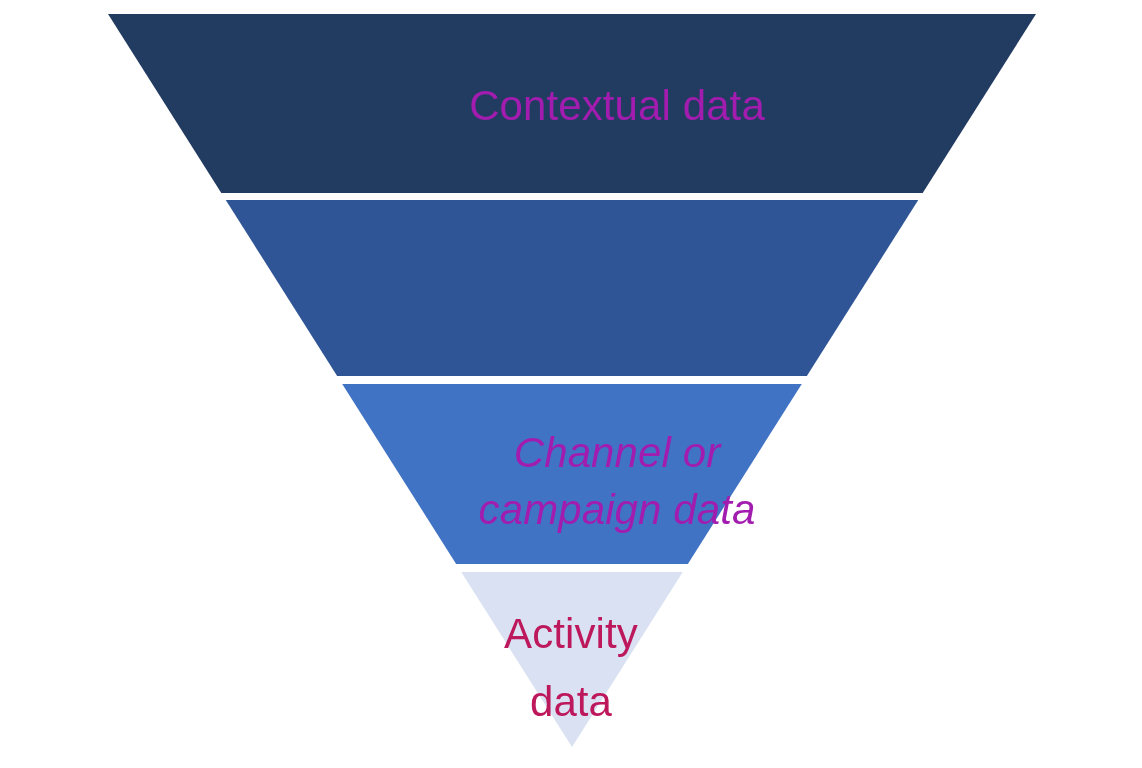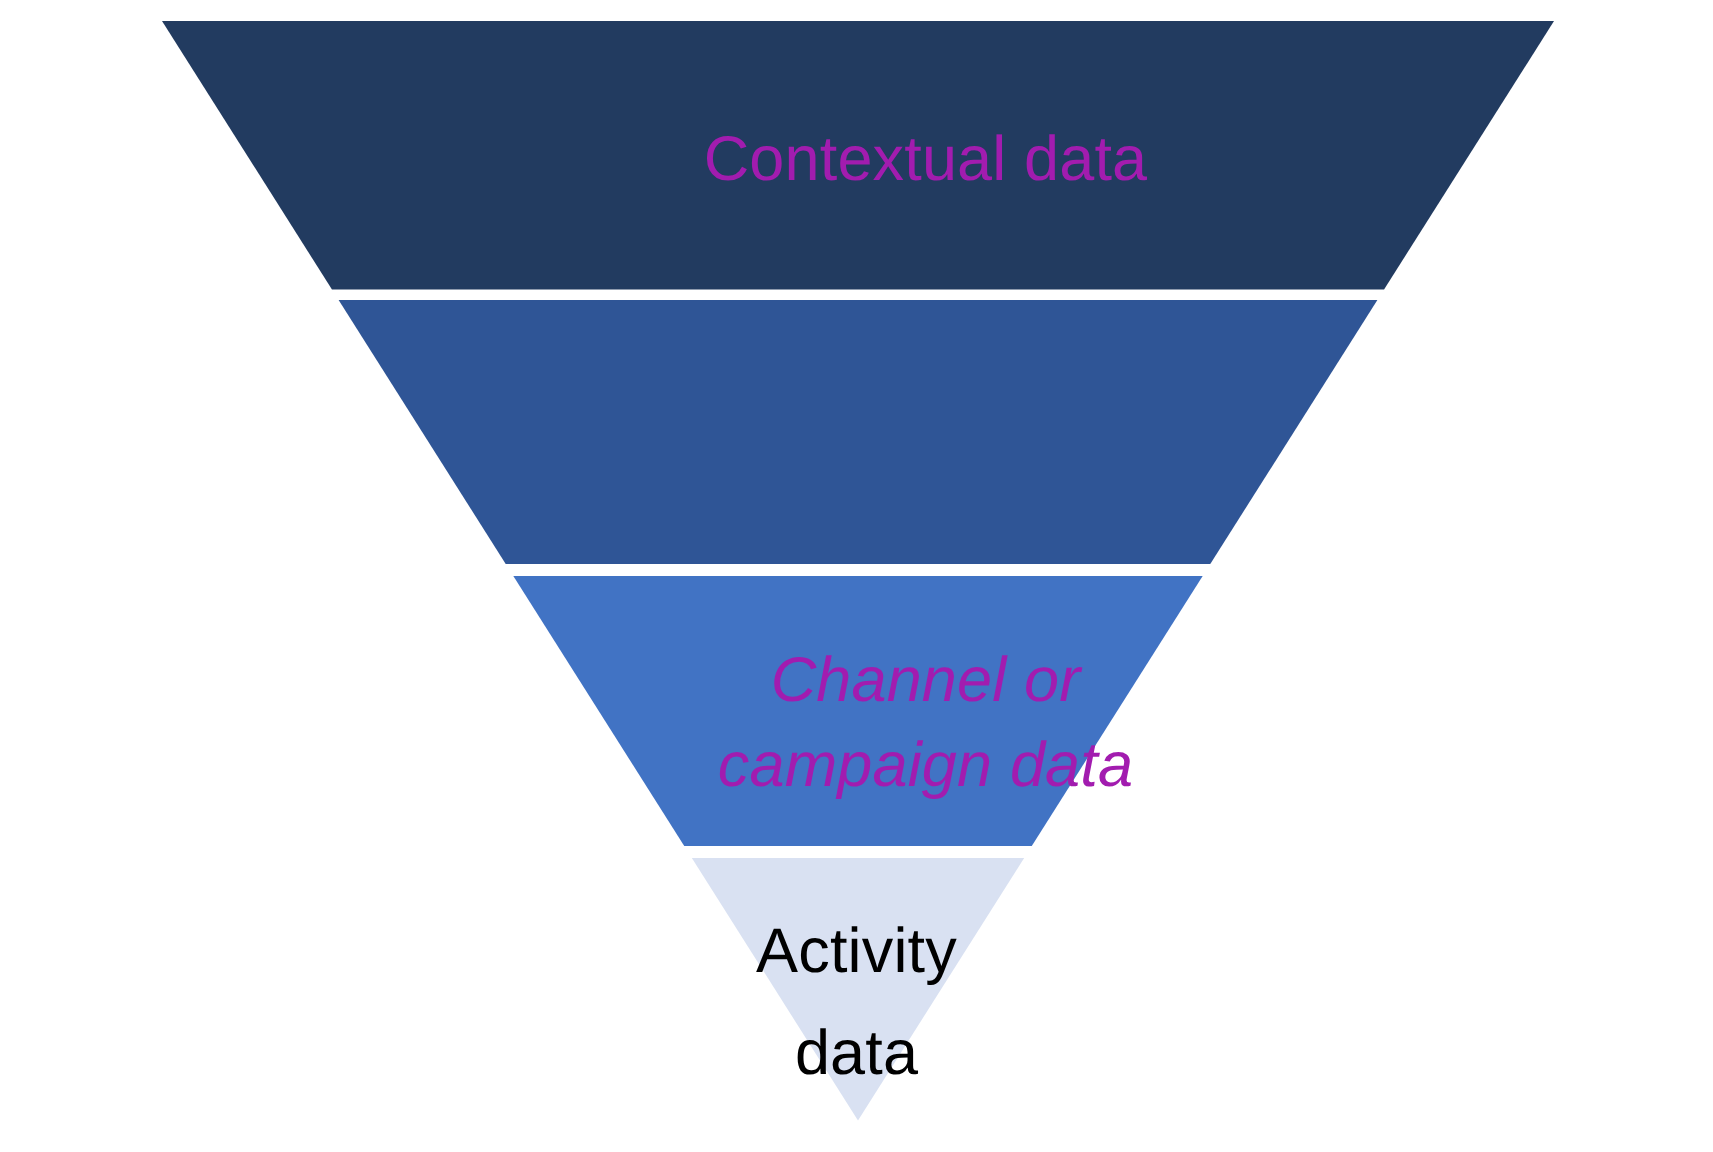--- a/index.html
+++ b/index.html
@@ -34,21 +34,21 @@
     text-align: center;
     white-space: pre-line;
     pointer-events: none;
     letter-spacing: 0.1px;
   }
   .label-light {
     color: #a21caf;
     padding-left: 46px;
   }
   .label-dark {
-    color: #000000;
+    color: #be185d;
   }
   #label-contextual {
     top: 80px;
     font-size: 42px;
     line-height: 52px;
   }
   #label-business {
     top: 264px;
     font-size: 42px;
     line-height: 52px;

